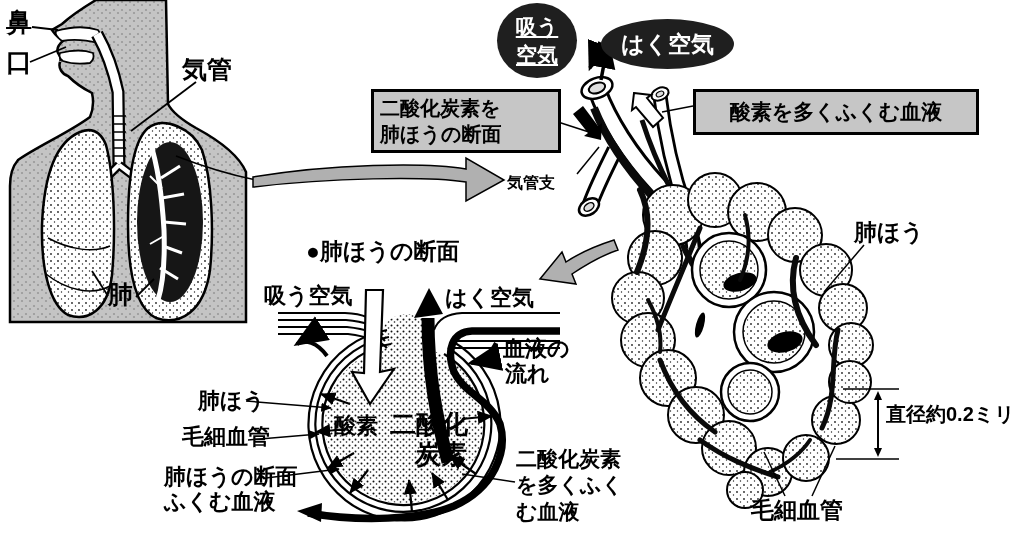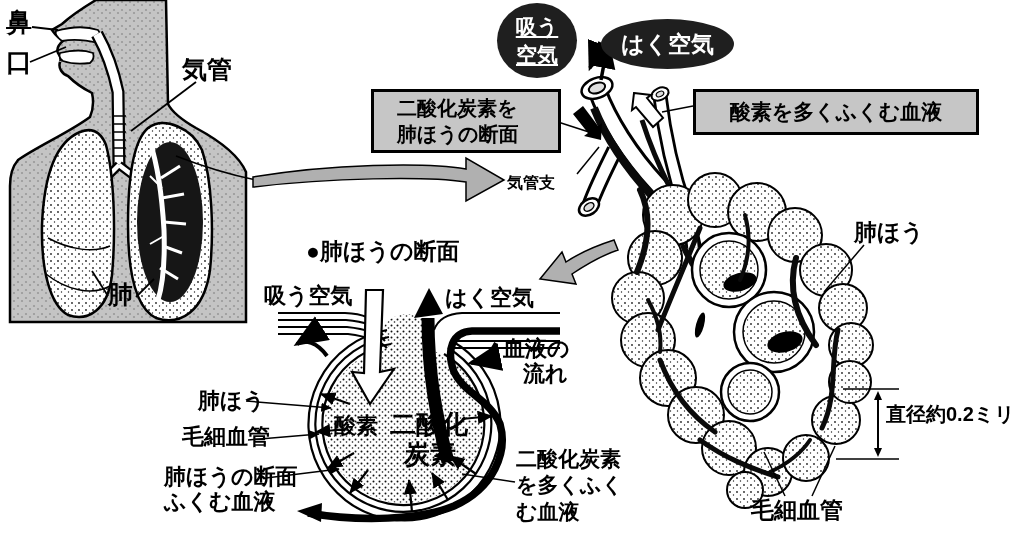--- a/index.html
+++ b/index.html
@@ -12,23 +12,23 @@
   .bubble{
     position:absolute;z-index:2;background:#1f1f1f;color:#fff;font-weight:bold;
     display:flex;flex-direction:column;align-items:center;justify-content:center;
     text-align:center;
   }
   .bubble.round{border-radius:50%;text-decoration:underline;}
   .gbox{
     position:absolute;z-index:2;background:#c6c6c6;border:3px solid #000;
     font-weight:bold;color:#000;
   }
-  .gbox .ln{display:block;margin-left:17px;}
-  .indent1{margin-left:20px;}
-  .indent2{margin-left:14px;}
+  .gbox .ln{display:block;}
+  .indent1{margin-left:2px;}
+  .indent2{margin-left:25px;}
 </style>
 </head>
 <body>
 
 <div class="stage">
 
   <svg class="art" width="1024" height="534" viewBox="0 0 1024 534">
     <defs>
       <pattern id="stip" width="7" height="7" patternUnits="userSpaceOnUse">
         <rect width="7" height="7" fill="#ffffff"></rect>

